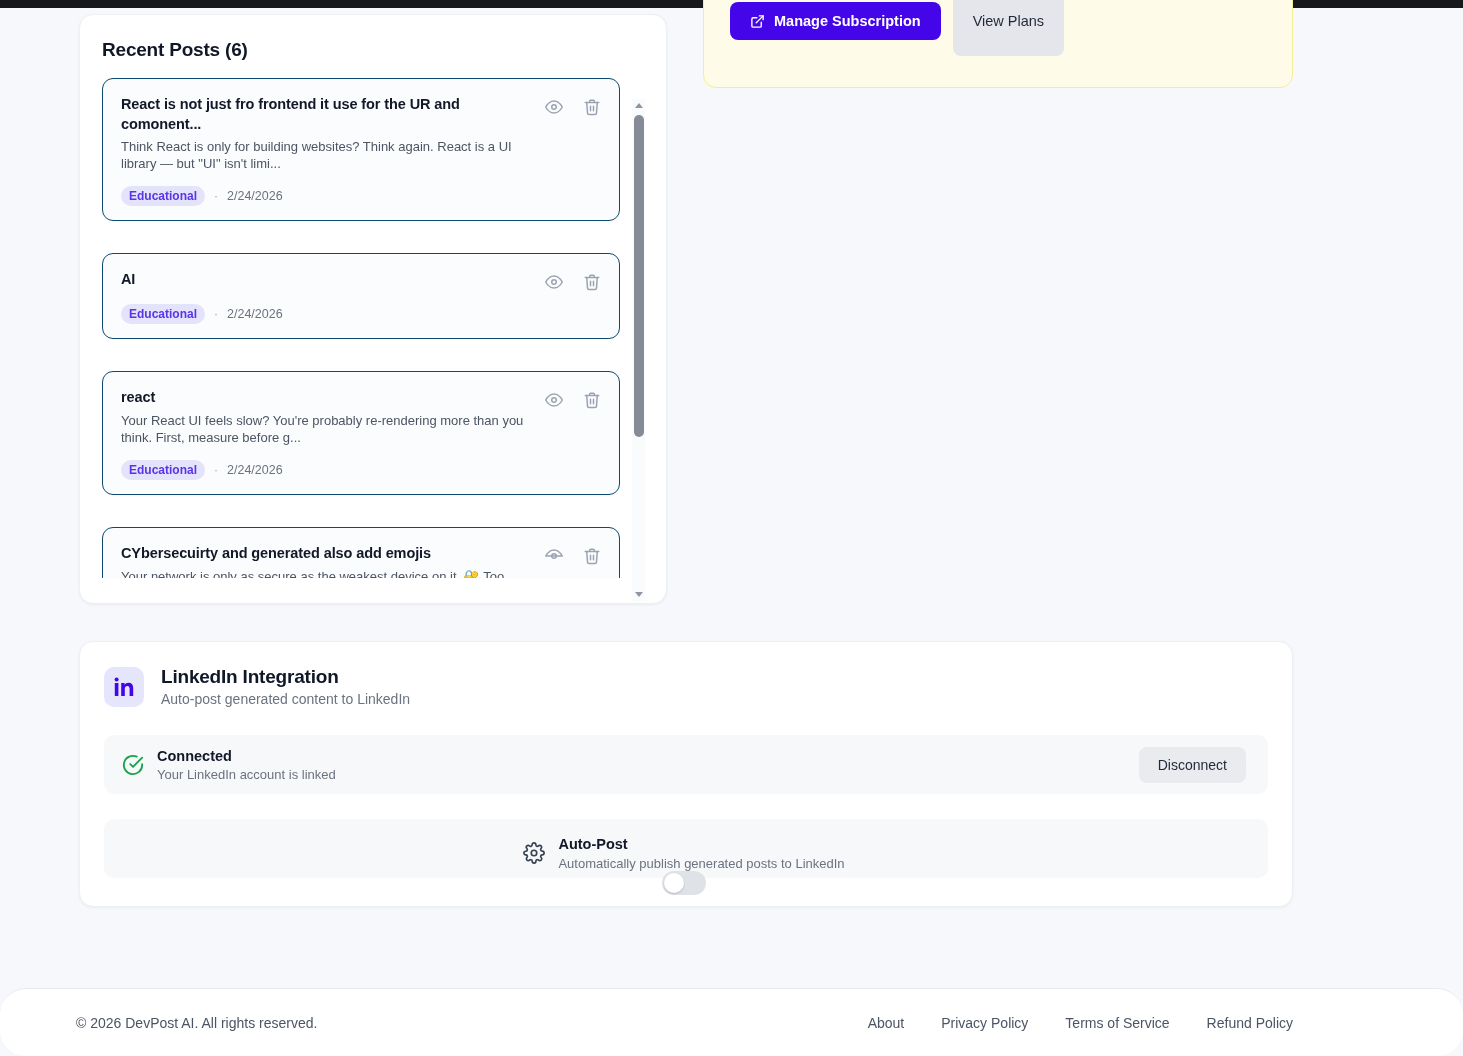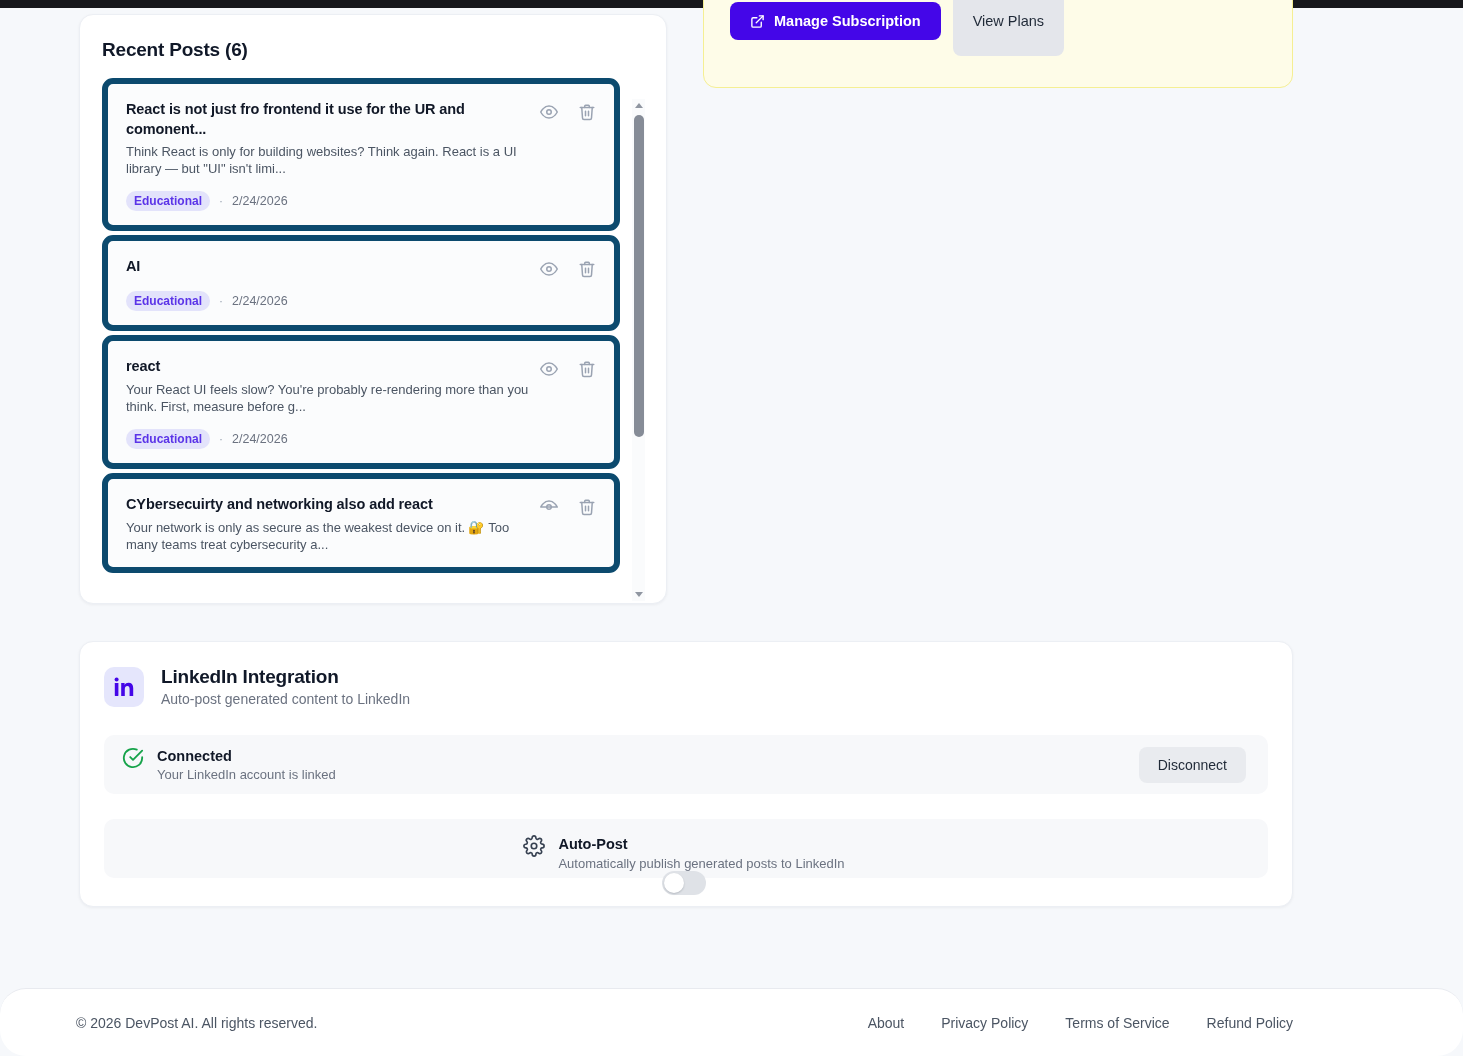--- a/index.html
+++ b/index.html
@@ -52,24 +52,24 @@
 
   .posts-scroll {
     position: relative;
     height: 500px;
     overflow: hidden;
     padding-right: 24px;
   }
 
   .post-item {
     background: #fbfcfd;
-    border: 6px solid #0c4a6e;
+    border: 1px solid #0c4a6e;
     border-radius: 11px;
     padding: 16px 18px 14px 18px;
-    margin-bottom: 4px;
+    margin-bottom: 32px;
     position: relative;
   }
 
   .post-head {
     display: flex;
     align-items: flex-start;
     justify-content: space-between;
     gap: 10px;
   }
 
@@ -253,21 +253,21 @@
     align-items: center;
     justify-content: space-between;
     background: #f7f8fa;
     border-radius: 10px;
     padding: 16px 22px 16px 18px;
     margin-top: 0;
   }
   .li-row.connected { margin-top: 28px; height: 59px; }
   .li-row.autopost  { margin-top: 25px; height: 59px; flex-direction: column; }
 
-  .li-row-left { display: flex; gap: 13px; }
+  .li-row-left { display: flex; align-items: center; gap: 13px; }
   .li-row-icon { width: 22px; height: 22px; flex: 0 0 auto; display: block; }
   .li-row-icon svg { display: block; width: 22px; height: 22px; }
   .li-row-title {
     font-size: 14.5px;
     font-weight: 700;
     color: #111827;
     line-height: 1.3;
   }
   .li-row-desc {
     font-size: 13px;
@@ -437,21 +437,21 @@
       <div class="post-meta">
         <span class="badge">Educational</span>
         <span class="meta-dot">·</span>
         <span class="post-date">2/24/2026</span>
       </div>
     </article>
 
     <article class="post-item">
       <div class="post-head">
         <div class="post-text">
-          <div class="post-title">CYbersecuirty and networking also add react</div>
+          <div class="post-title">CYbersecuirty and generated also add emojis</div>
           <div class="post-excerpt">Your network is only as secure as the weakest device on it. 🔐 Too many teams treat cybersecurity a...</div>
         </div>
         <div class="post-actions">
           <button class="icon-btn" aria-label="Preview">
             <svg viewBox="0 0 24 24" fill="none" stroke="currentColor" stroke-width="2" stroke-linecap="round" stroke-linejoin="round">
                 <path d="M1 12s4-8 11-8 11 8 11 8S1 12 1 12z"></path>
                 <circle cx="12" cy="12" r="3"></circle>
               </svg>
           </button>
           <button class="icon-btn" aria-label="Delete">

